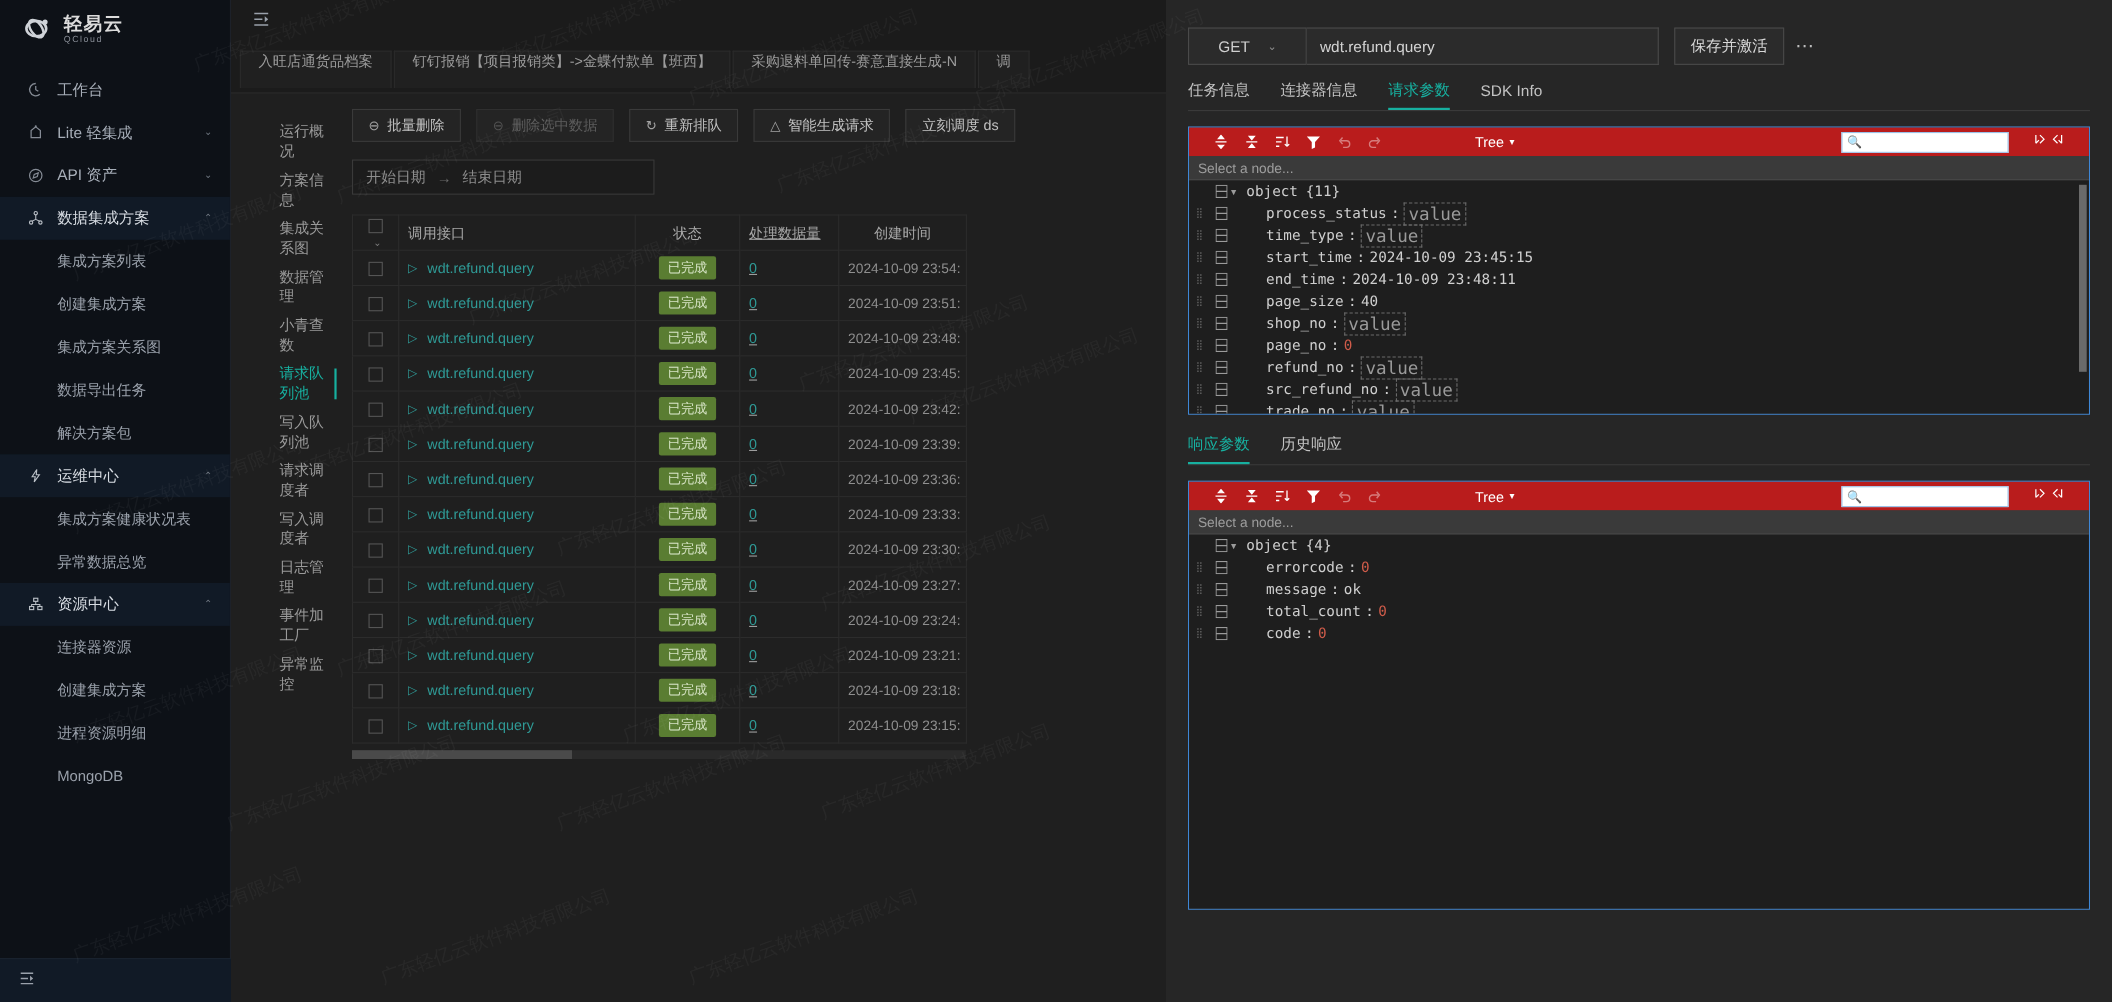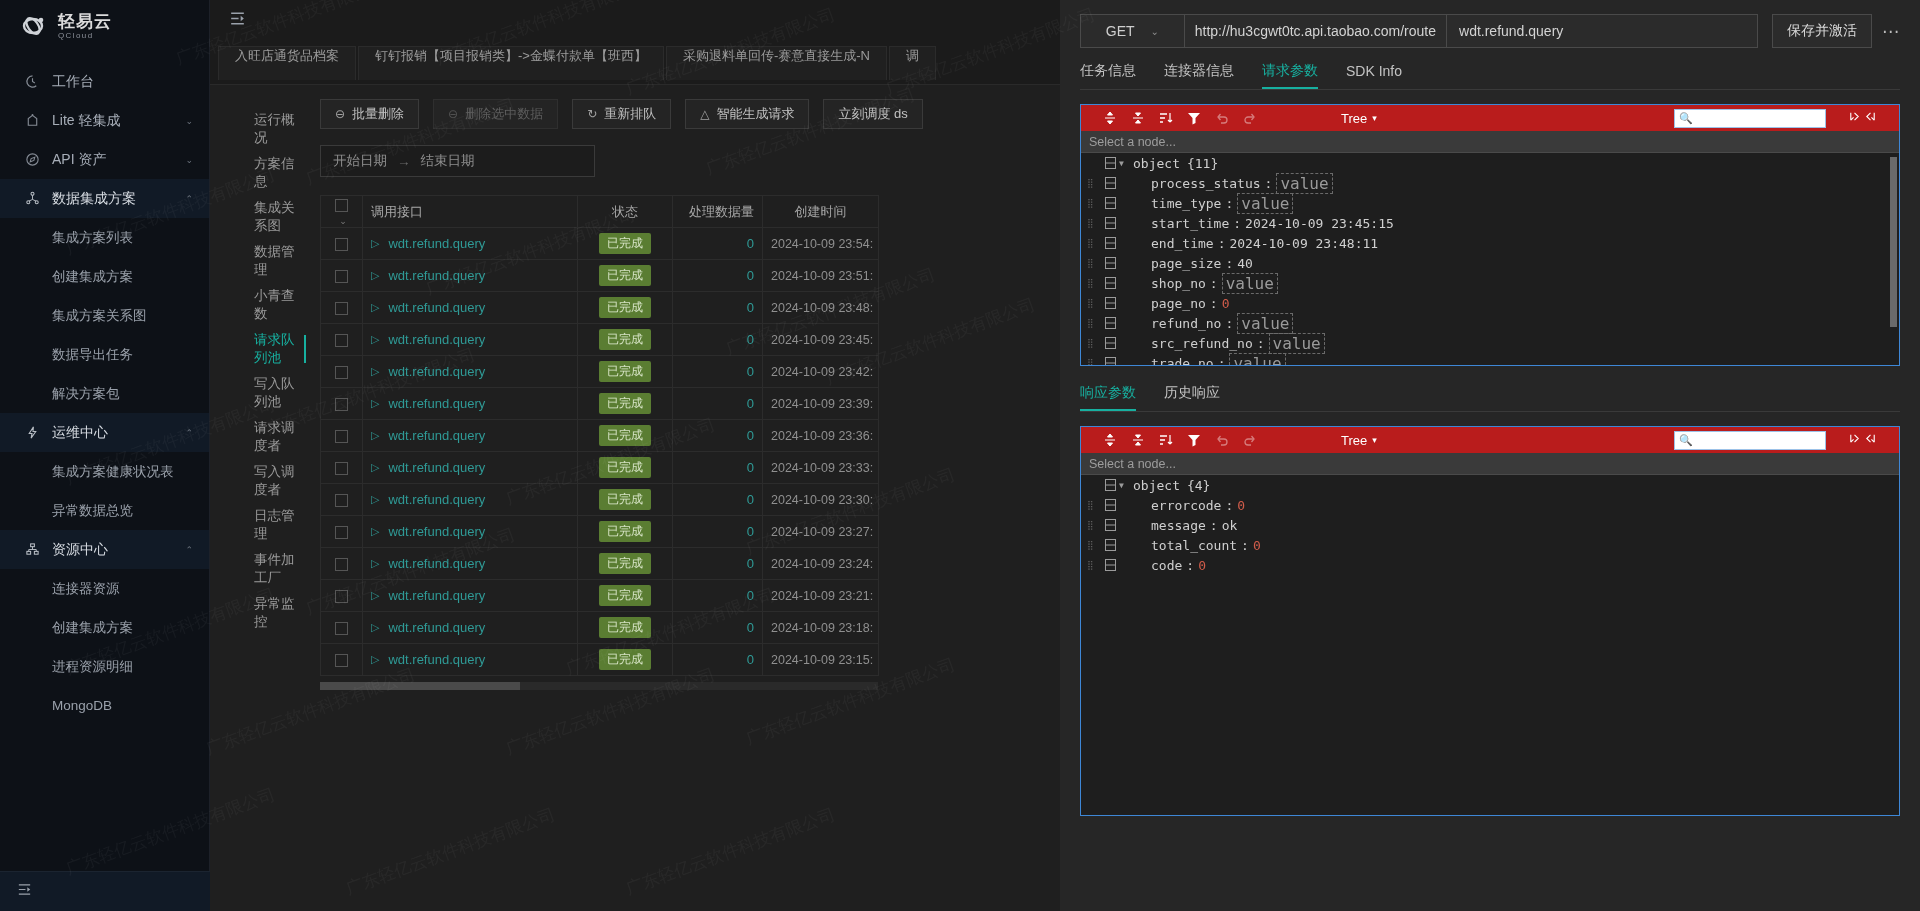--- a/index.html
+++ b/index.html
@@ -83,37 +83,37 @@
 
   table.q { border-collapse:collapse; width:558px; table-layout:fixed; }
   table.q th, table.q td {
     border:1px solid #2c2c2c; font-size:13px; font-weight:normal;
     color:#9d9d9d; height:32px; padding:0 8px;
   }
   table.q th { color:#a8a8a8; background:#1f1f1f; }
   .col-cb { width:42px; text-align:center; }
   .col-api { width:215px; }
   .col-st { width:95px; text-align:center; }
-  .col-num { width:90px; text-align:right; }
+  .col-num { width:90px; text-align:left;text-decoration:underline; }
   .col-time { width:116px; text-align:center; }
   .cb { display:inline-block; width:13px; height:13px; border:1px solid #555; vertical-align:middle; }
   .api-cell { color:#2f9a96; display:flex; align-items:center; gap:9px; }
   .play { color:#2f9a96; font-size:11px; }
   .badge-done {
     display:inline-block; background:#5a7d32; color:#d7e4c6; font-size:12px;
     padding:2px 8px; border-radius:2px;
   }
   .num0 { color:#2f9a96; }
   .time { color:#8f8f8f; font-size:12.5px; white-space:nowrap; }
   .hscroll { width:558px; height:8px; background:#2a2a2a; margin-top:6px; }
   .hscroll i { display:block; width:200px; height:8px; background:#4a4a4a; }
 
   
   .right { position:absolute; left:1060px; top:0; width:860px; height:911px; background:#262626; }
-  .url-row { display:flex; align-items:center; height:34px; margin:14px 20px 0 20px; gap:0; }
+  .url-row { display:flex; align-items:center; height:34px; margin:25px 20px 0 20px; gap:0; }
   .url-method {
     width:108px; height:34px; border:1px solid #4a4a4a; background:#2b2b2b;
     display:flex; align-items:center; justify-content:center; gap:16px;
     font-size:14px; color:#cfcfcf;
   }
   .url-method .cv { font-size:10px; color:#8d8d8d; }
   .url-base {
     flex:1; height:34px; border:1px solid #4a4a4a; border-left:none; background:#2b2b2b;
     display:flex; align-items:center; padding:0 10px; font-size:14px; color:#d3d3d3;
   }
@@ -592,23 +592,20 @@
           </div>
       </div>
     </div>
   </div>
 
   <div class="right">
     <div class="url-row">
       <div class="url-method">
         <span>GET</span>
         <span class="cv">⌄</span>
-      </div>
-      <div class="url-base">
-        <span>http://hu3cgwt0tc.api.taobao.com/route</span>
       </div>
       <div class="url-path">
         <span>wdt.refund.query</span>
       </div>
       <div class="btn-save">
         <span>保存并激活</span>
       </div>
       <div class="more-dots">⋯</div>
     </div>
 

